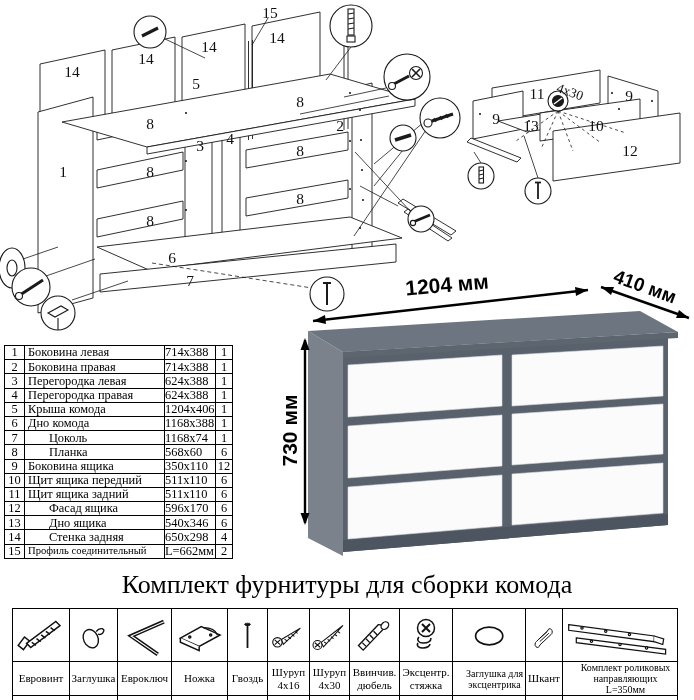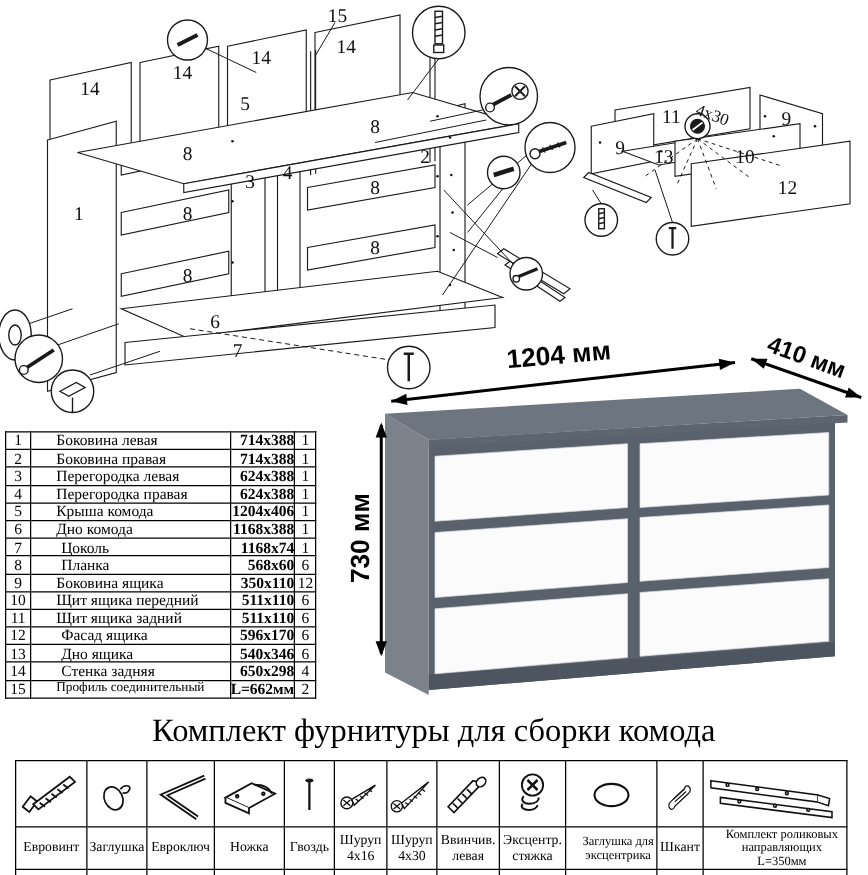--- a/index.html
+++ b/index.html
@@ -7,24 +7,24 @@
        font-family:"Liberation Serif",serif;color:#000;}
   .page{position:absolute;inset:0;}
   #art{position:absolute;left:0;top:0;}
   .diagram-labels{position:absolute;left:0;top:0;width:694px;height:345px;pointer-events:none;}
   .lbl{position:absolute;transform:translate(-50%,-50%);font-size:15.5px;line-height:1;white-space:nowrap;color:#111;}
   .lbl.rot{font-size:13.5px;}
   
   .parts-table{position:absolute;left:4px;top:345px;border-collapse:collapse;background:#fff;}
   .parts-table td{border:1px solid #000;font-size:12.4px;line-height:1;height:13.2px;padding:0 2px;white-space:nowrap;}
   .parts-table td.num{width:19px;text-align:center;padding:0;}
-  .parts-table td.name{width:112px;padding:0 20px;}
+  .parts-table td.name{width:112px;padding:0 3px;}
   .parts-table td.name.indent{padding-left:24px;}
   .parts-table td.name.small{font-size:10.6px;}
-  .parts-table td.size{width:50px;text-align:right;padding:0;font-weight:bold;}
+  .parts-table td.size{width:50px;text-align:left;padding:0;}
   .parts-table td.qty{width:16px;text-align:center;padding:0;}
   
   .hw-title{position:absolute;left:0;right:0;top:571px;text-align:center;font-size:26px;line-height:1.1;}
   
   .hw-table{position:absolute;left:12px;top:592px;border-collapse:collapse;table-layout:fixed;background:#fff;margin-top:16px;}
   .hw-table td{border:1px solid #000;text-align:center;vertical-align:middle;padding:0;overflow:hidden;}
   .hw-table td.hw-icon{height:52px;}
   .hw-table td.hw-icon svg{display:block;margin:2px auto 0;height:46px;max-width:100%;}
   .hw-table td.hw-label{height:30px;font-size:11px;line-height:1.1;padding:0 1px;}
   .hw-table td.hw-label.tiny{font-size:10px;padding-left:12px;}
@@ -507,21 +507,21 @@
           </td>
         </tr>
     <tr>
           <td class="hw-label">Евровинт</td>
           <td class="hw-label">Заглушка</td>
           <td class="hw-label">Евроключ</td>
           <td class="hw-label">Ножка</td>
           <td class="hw-label">Гвоздь</td>
           <td class="hw-label">Шуруп 4x16</td>
           <td class="hw-label">Шуруп 4x30</td>
-          <td class="hw-label">Ввинчив. левая</td>
+          <td class="hw-label">Ввинчив. дюбель</td>
           <td class="hw-label">Эксцентр. стяжка</td>
           <td class="hw-label tiny">Заглушка для эксцентрика</td>
           <td class="hw-label">Шкант</td>
           <td class="hw-label tiny">Комплект роликовых направляющих L=350мм</td>
         </tr>
     <tr>
           <td class="hw-qty">18</td>
           <td class="hw-qty">6</td>
           <td class="hw-qty">1</td>
           <td class="hw-qty">5</td>

